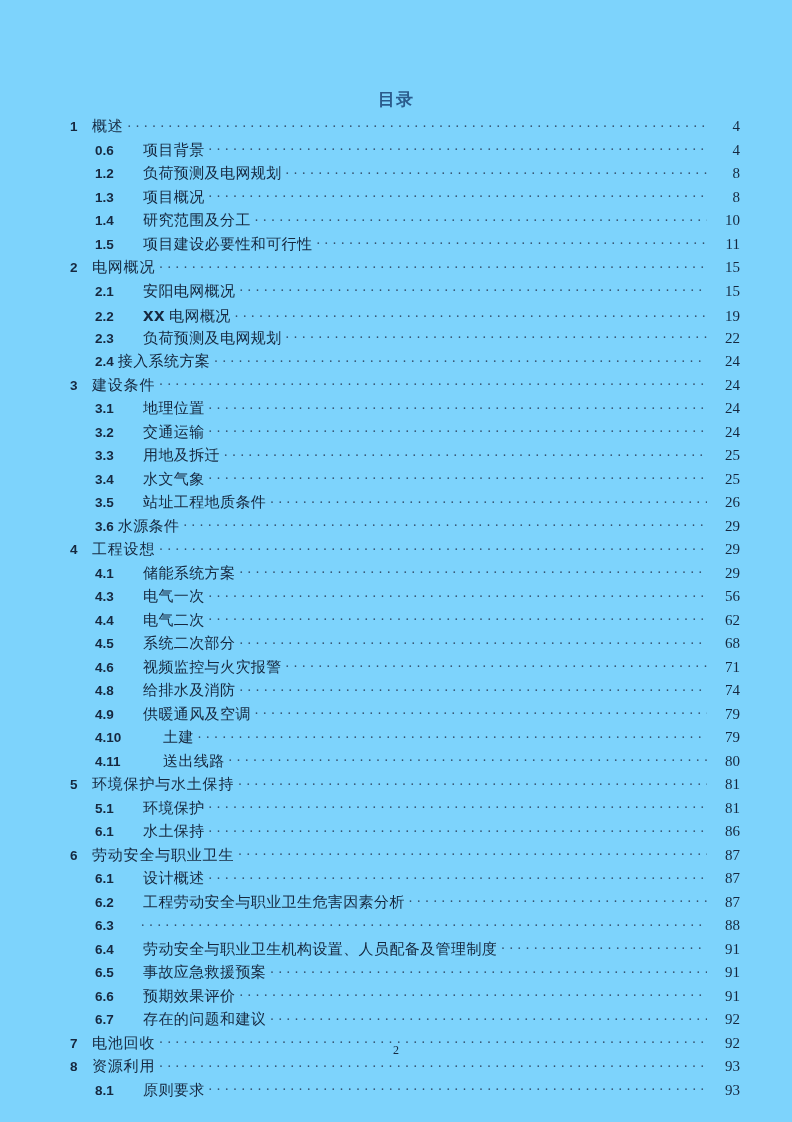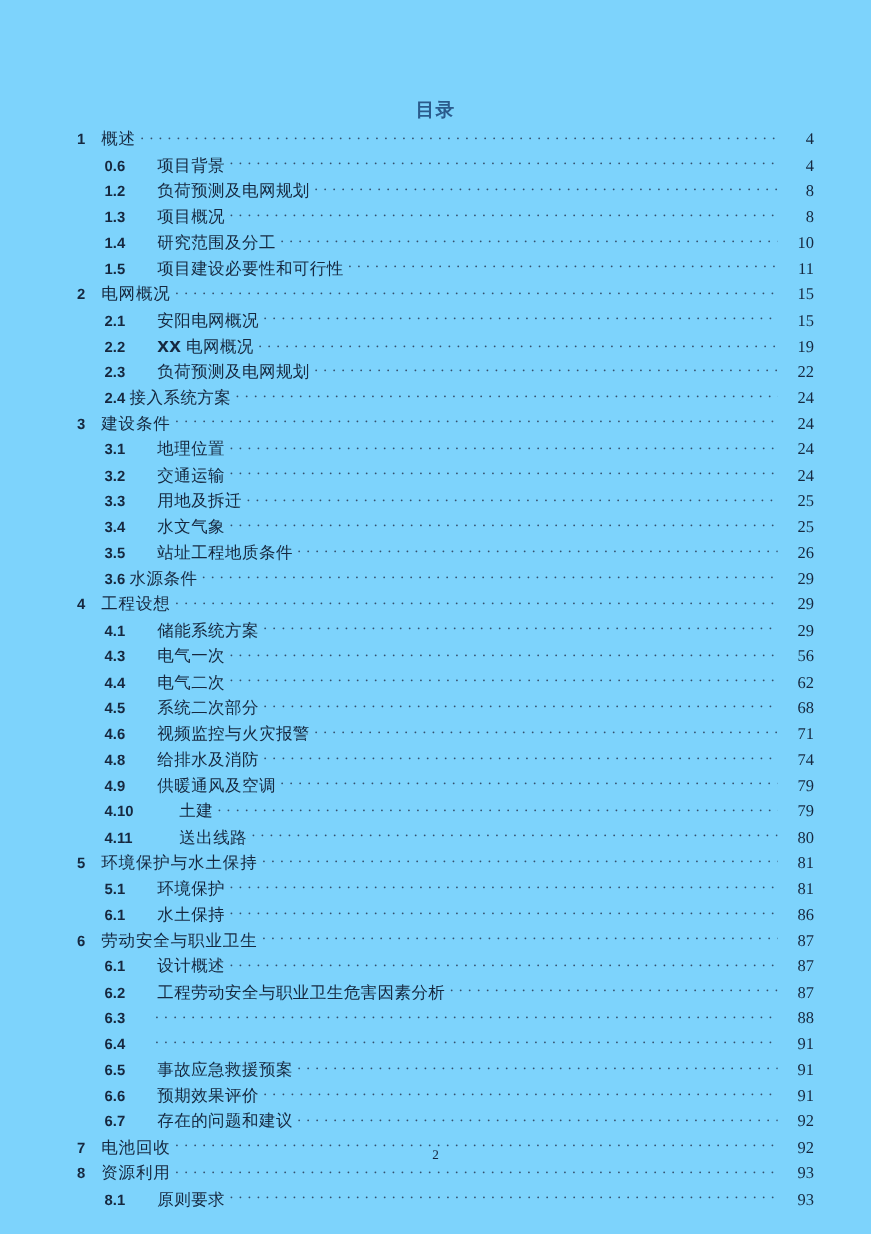--- a/index.html
+++ b/index.html
@@ -350,20 +350,21 @@
         <span class="toc-dots"></span>
         <span class="toc-page">87</span>
       </div>
       <div class="toc-row lvl2">
         <span class="toc-num">6.3</span>
         <span class="toc-dots"></span>
         <span class="toc-page">88</span>
       </div>
       <div class="toc-row lvl2">
         <span class="toc-num">6.4</span>
+        <span class="toc-label">劳动安全与职业卫生机构设置、人员配备及管理制度</span>
         <span class="toc-dots"></span>
         <span class="toc-page">91</span>
       </div>
       <div class="toc-row lvl2">
         <span class="toc-num">6.5</span>
         <span class="toc-label">事故应急救援预案</span>
         <span class="toc-dots"></span>
         <span class="toc-page">91</span>
       </div>
       <div class="toc-row lvl2">

